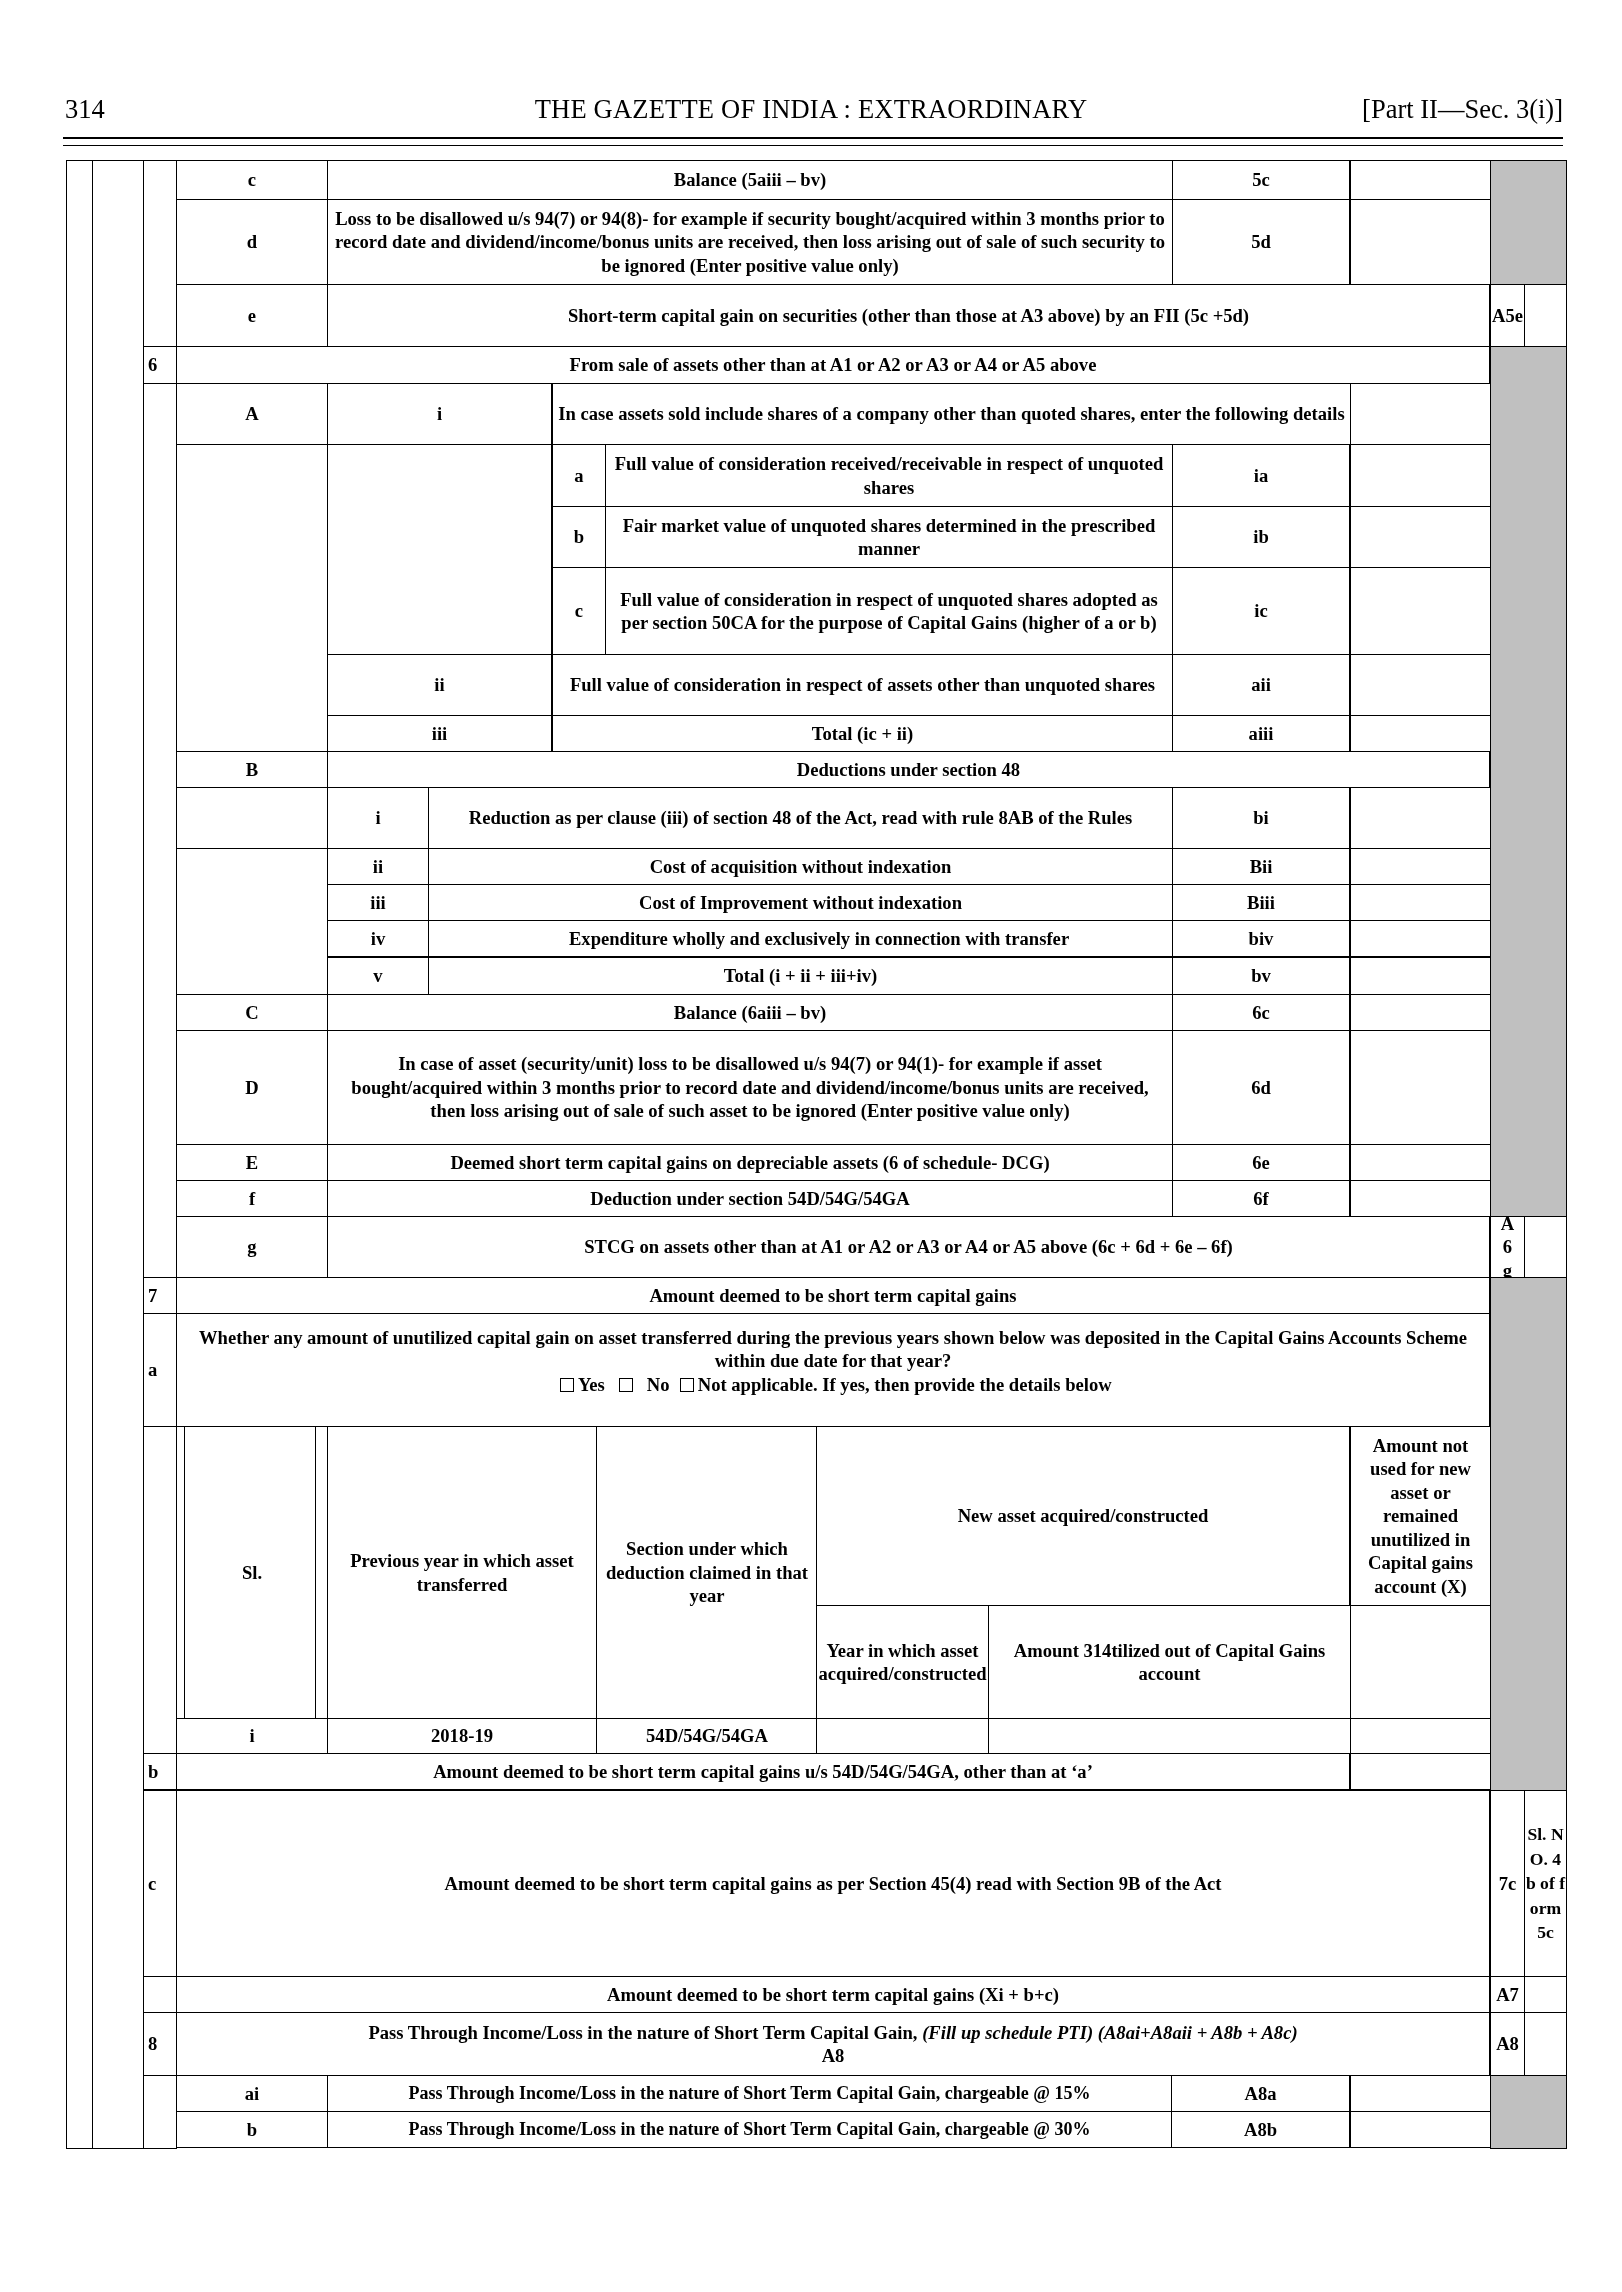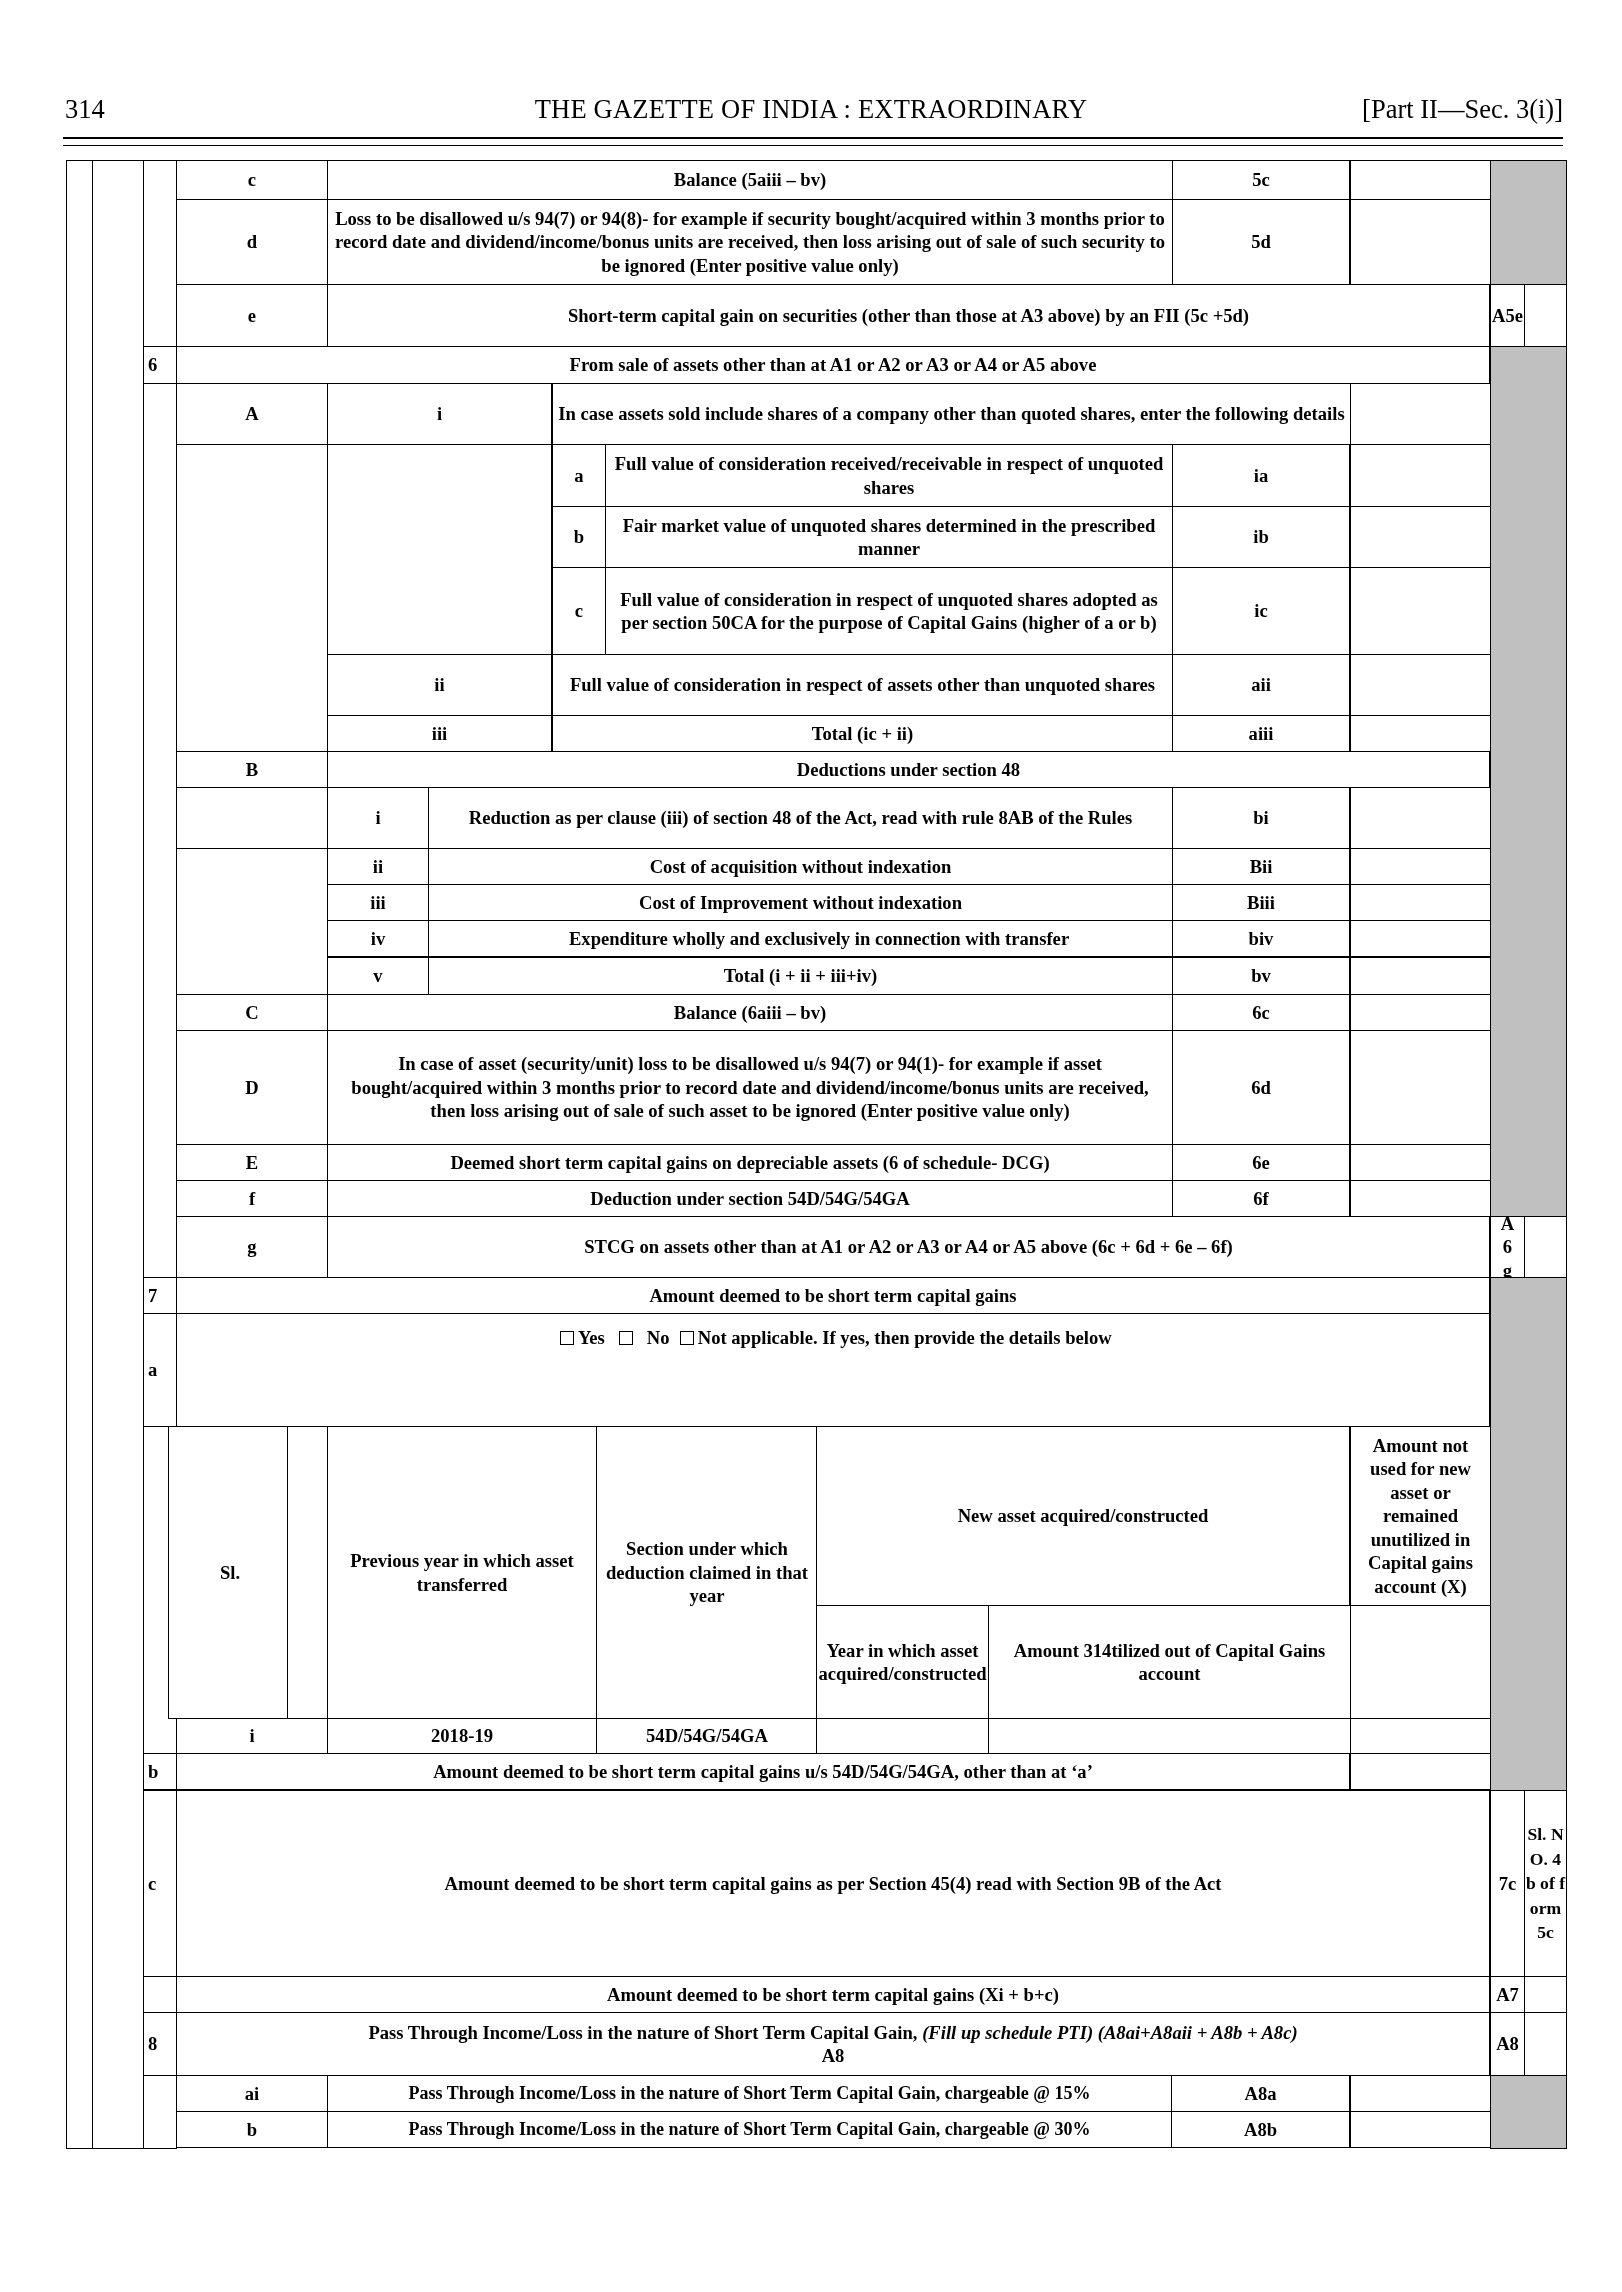--- a/index.html
+++ b/index.html
@@ -138,30 +138,31 @@
 <div class="cell" style="left:327px;top:1216px;width:1163px;height:62px;">STCG on assets other than at A1 or A2 or A3 or A4 or A5 above (6c + 6d + 6e – 6f)</div>
 <div class="cell" style="left:1490px;top:1216px;width:35px;height:62px;padding:8px;word-break:break-all;">A6g</div>
 <div class="cell" style="left:1524px;top:1216px;width:43px;height:62px;"></div>
 
 <div class="cell" style="left:143px;top:1277px;width:34px;height:37px;justify-content:flex-start;">7</div>
 <div class="cell" style="left:176px;top:1277px;width:1314px;height:37px;">Amount deemed to be short term capital gains</div>
 <div class="cell gray" style="left:1490px;top:1277px;width:77px;height:514px;"></div>
 
 <div class="cell" style="left:143px;top:1313px;width:34px;height:114px;justify-content:flex-start;">a</div>
 <div class="cell" style="left:176px;top:1313px;width:1314px;height:114px;flex-direction:column;justify-content:flex-start;padding-top:11.8px;">
+  <div style="padding:0 7.8px;">Whether any amount of unutilized capital gain on asset transferred during the previous years shown below was deposited in the Capital Gains Accounts Scheme within due date for that year?</div>
   <div>
     <span class="cb"></span><span>Yes</span>
     <span class="cb" style="margin-left:9.8px;"></span><span style="margin-left:9.8px;">No</span>
     <span class="cb"></span><span>Not applicable. If yes, then provide the details below</span>
   </div>
 </div>
 
 <div class="cell" style="left:143px;top:1426px;width:34px;height:328px;"></div>
 
-<div class="cell" style="left:168px;top:1426px;width:120px;height:293px;padding-left:8px;">Sl.</div>
+<div class="cell" style="left:184px;top:1426px;width:132px;height:293px;padding-left:8px;">Sl.</div>
 <div class="cell" style="left:327px;top:1426px;width:270px;height:293px;">Previous year in which asset transferred</div>
 <div class="cell" style="left:596px;top:1426px;width:222px;height:293px;">Section under which deduction claimed in that year</div>
 <div class="cell" style="left:816px;top:1426px;width:534px;height:180px;">New asset acquired/constructed</div>
 <div class="cell" style="left:1350px;top:1426px;width:141px;height:180px;">Amount not used for new asset or remained unutilized in Capital gains account (X)</div>
 <div class="cell" style="left:816px;top:1605px;width:173px;height:114px;">Year in which asset acquired/constructed</div>
 <div class="cell" style="left:988px;top:1605px;width:363px;height:114px;">Amount 314tilized out of Capital Gains account</div>
 <div class="cell" style="left:1350px;top:1605px;width:141px;height:114px;"></div>
 
 <div class="cell" style="left:176px;top:1718px;width:152px;height:36px;">i</div>
 <div class="cell" style="left:327px;top:1718px;width:270px;height:36px;">2018-19</div>

